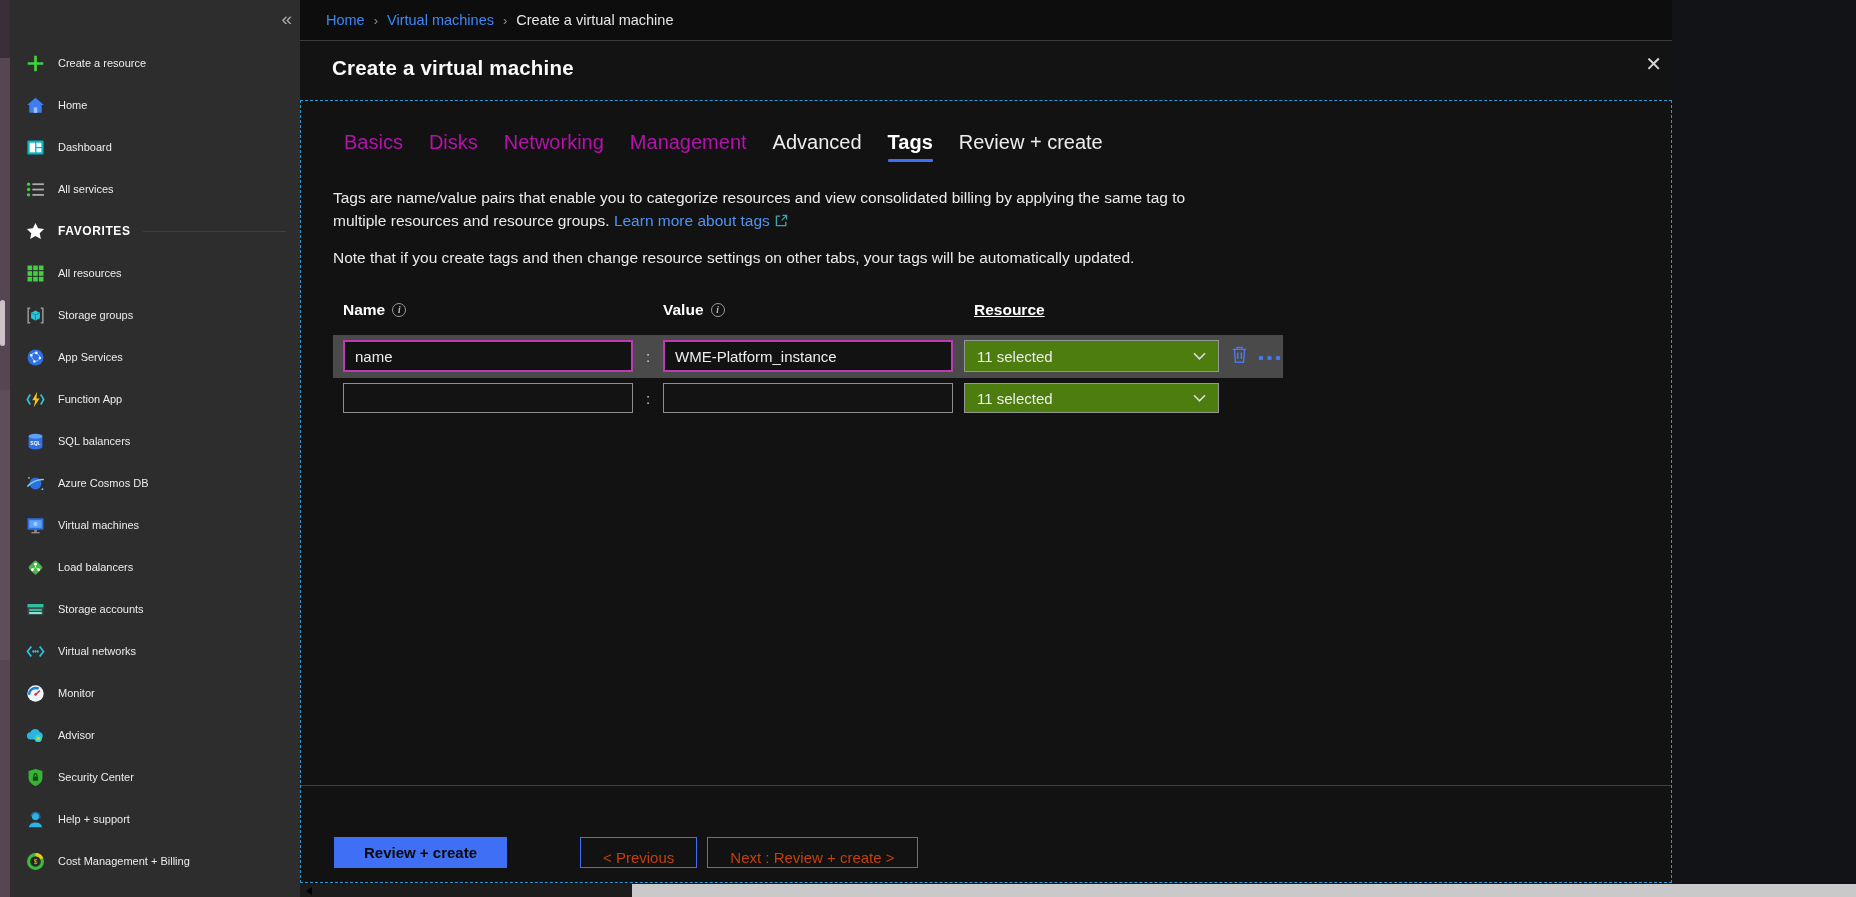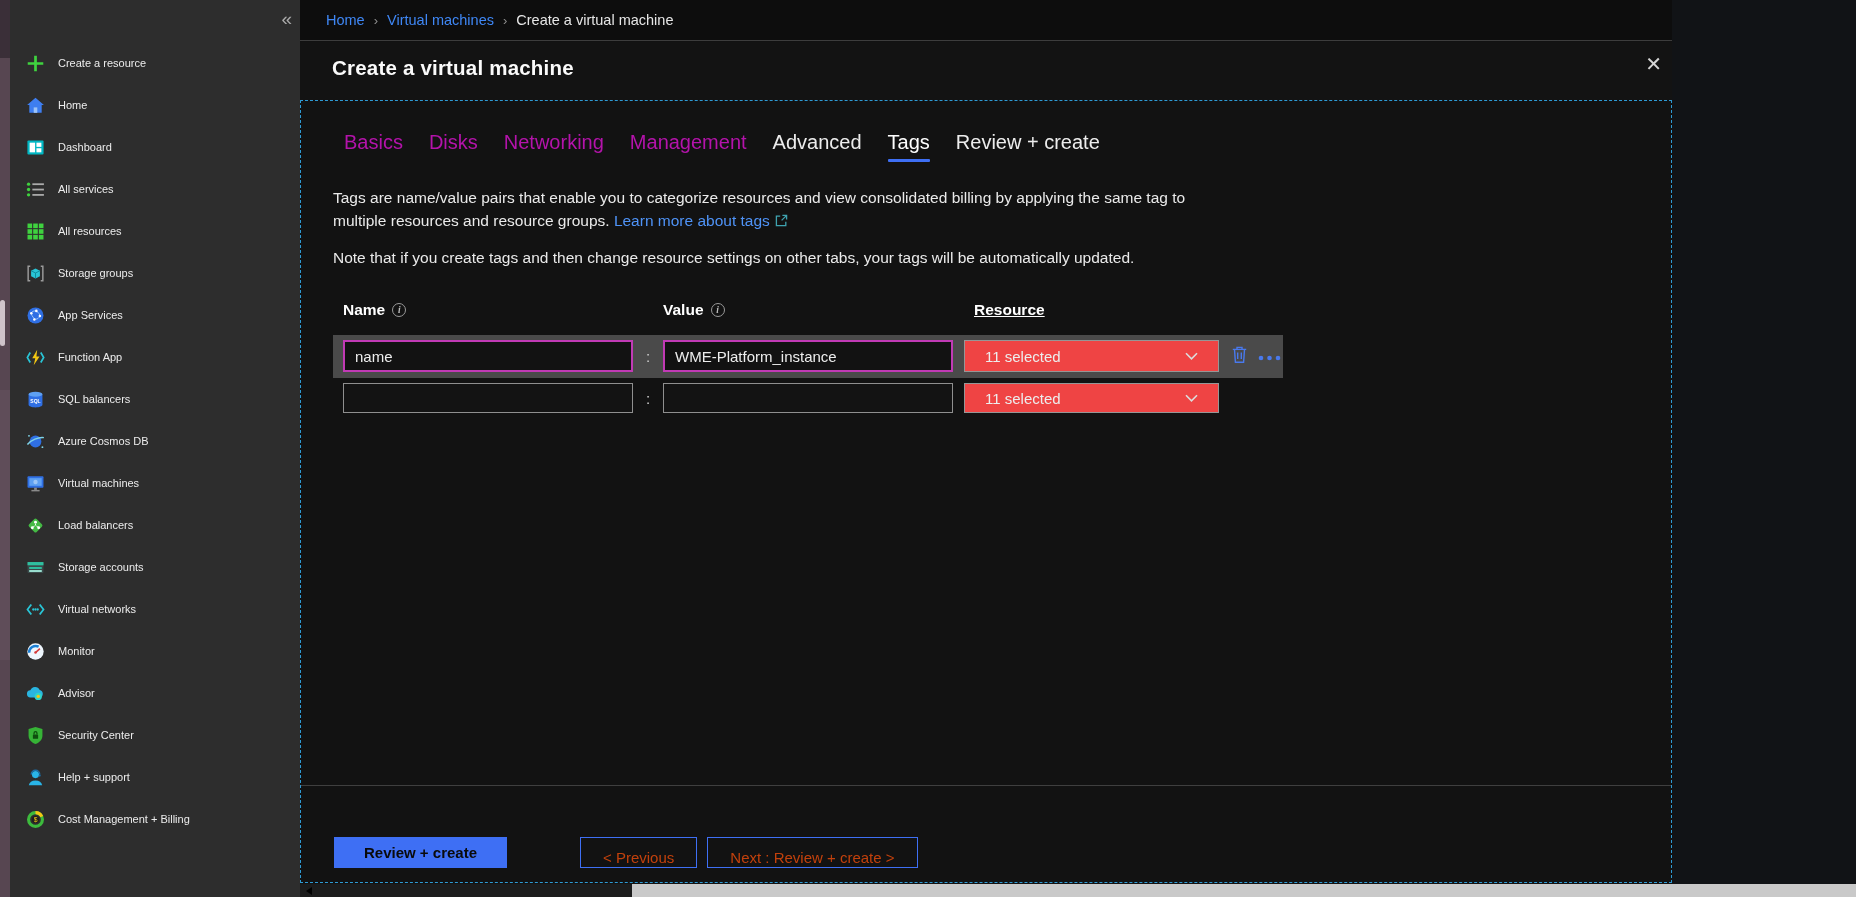--- a/index.html
+++ b/index.html
@@ -35,21 +35,21 @@
   .blade { position:absolute; left:0; top:42px; right:0; bottom:0; background:#131313; }
   .blade-header { position:relative; height:58px; }
   .blade-title { color:#fafafa; font-size:20.5px; font-weight:bold; padding:14px 0 0 32px; letter-spacing:.2px; }
   .close-btn { position:absolute; top:10px; right:10px; background:none; border:none; color:#d6d6d6; font-size:20px; cursor:pointer; font-family:inherit; font-weight:300; }
 
   .panel { position:absolute; left:0; right:0; top:58px; bottom:14px; border:1px dashed var(--dashed,#2e9ad4); background:#121212; }
   .tabs { display:flex; gap:26px; margin:30px 0 0 43px; }
   .tab { position:relative; font-size:20px; cursor:pointer; white-space:nowrap; background:none; border:none; font-family:inherit; padding:0 0 8px 0; }
   .tab.visited { color:var(--magenta,#b413ab); }
   .tab.normal  { color:#ededed; }
-  .tab.active  { color:#ffffff; font-weight:normal; }
+  .tab.active  { color:#ffffff; font-weight:bold; }
   .tab.active::after { content:""; position:absolute; left:0; right:0; bottom:0; height:3px; background:var(--accent,#3e6ff4); border-radius:1px; }
 
   .desc { margin:24px 0 0 32px; max-width:900px; color:#eaeaea; font-size:15.5px; line-height:23px; }
   .link { color:#4f93f7; cursor:pointer; text-decoration:none; }
   .ext-icon { display:inline-block; margin-left:5px; vertical-align:-1px; }
   .note { margin:13px 0 0 32px; color:#eaeaea; font-size:15.5px; line-height:23px; }
 
   .tagtable { margin:32px 0 0 32px; }
   .t-head, .t-row { display:grid; grid-template-columns:290px 30px 290px 11px 255px 64px; align-items:center; }
   .t-head { margin-left:10px; }
@@ -57,21 +57,21 @@
   .th.resource { padding-left:10px;text-decoration:underline; }
   .info-dot { display:inline-flex; align-items:center; justify-content:center; width:14px; height:14px; border:1px solid #9a9a9a; border-radius:50%; color:#bdbdbd; font-size:9.5px; font-style:italic; font-family:"Liberation Serif", serif; margin-left:7px; cursor:pointer; }
   .t-rows { margin-top:16px; }
   .t-row { margin-bottom:5px; }
   .t-row.hl { background:var(--hl,#4a4a4a); padding:5px 0 6px 10px; width:950px; }
   .t-row:not(.hl) { margin-left:10px; }
   .tag-input { height:32px; background:#121212; color:#ededed; font-size:15px; font-family:inherit; padding:0 10px; outline:none; width:290px; }
   .t-row.hl .tag-input { border:2px solid var(--magenta-br,#c13ab5); }
   .t-row:not(.hl) .tag-input { height:30px; border:1px solid #8f8f8f; background:#131313; }
   .colon { color:#d0d0d0; font-size:15px; text-align:center; }
-  .dropdown { height:32px; background:#ef4444; border:1px solid #969696; display:flex; align-items:center; justify-content:space-between; padding:0 20px; cursor:pointer; }
+  .dropdown { height:32px; background:#4d7c0f; border:1px solid #969696; display:flex; align-items:center; justify-content:space-between; padding:0 12px; cursor:pointer; }
   .t-row:not(.hl) .dropdown { height:30px; }
   .dd-label { color:#ededed; font-size:15px; }
   .chevron { display:inline-flex; }
   .actions { display:flex; align-items:center; padding-left:12px; gap:10px; }
   .icon-btn { background:none; border:none; cursor:pointer; display:inline-flex; align-items:center; padding:0; }
 
   .footer-divider { position:absolute; left:0; right:0; top:684px; border-top:1px solid #3f3f3f; }
   .footer { position:absolute; left:33px; top:736px; display:flex; align-items:center; }
   .btn { height:31px; font-size:15px; font-family:inherit; cursor:pointer; white-space:nowrap; }
   .btn.primary { background:var(--accent,#3e6ff4); color:#0a0a0a; border:1px solid var(--accent,#3e6ff4); padding:0 29px; font-weight:bold; }
@@ -131,20 +131,29 @@
             <svg viewBox="0 0 20 20">
               <circle cx="3.4" cy="4.9" r="1.6" fill="#3fd23f"></circle>
               <circle cx="3.4" cy="10" r="1.6" fill="#3fd23f"></circle>
               <circle cx="3.4" cy="15.1" r="1.6" fill="#3fd23f"></circle>
               <rect x="7" y="4.1" width="11" height="1.7" fill="#ababab"></rect>
               <rect x="7" y="9.2" width="11" height="1.7" fill="#ababab"></rect>
               <rect x="7" y="14.3" width="11" height="1.7" fill="#ababab"></rect>
             </svg>
           </span>
           <span class="side-label">All services</span>
+        </div>
+        <div class="side-item section">
+          <span class="side-icon">
+            <svg viewBox="0 0 20 20">
+              <path d="M10 1.8l2.5 5.2 5.7.7-4.2 3.9 1.1 5.6L10 14.4l-5.1 2.8 1.1-5.6L1.8 7.7l5.7-.7z" fill="#ffffff"></path>
+            </svg>
+          </span>
+          <span class="side-label">FAVORITES</span>
+          <span class="section-rule"></span>
         </div>
         <div class="side-item">
           <span class="side-icon">
             <svg viewBox="0 0 20 20">
               <g fill="#3fd23f">
                 <rect x="2.4" y="2.4" width="4.4" height="4.4"></rect>
                 <rect x="7.8" y="2.4" width="4.4" height="4.4"></rect>
                 <rect x="13.2" y="2.4" width="4.4" height="4.4"></rect>
                 <rect x="2.4" y="7.8" width="4.4" height="4.4"></rect>
                 <rect x="7.8" y="7.8" width="4.4" height="4.4"></rect>

